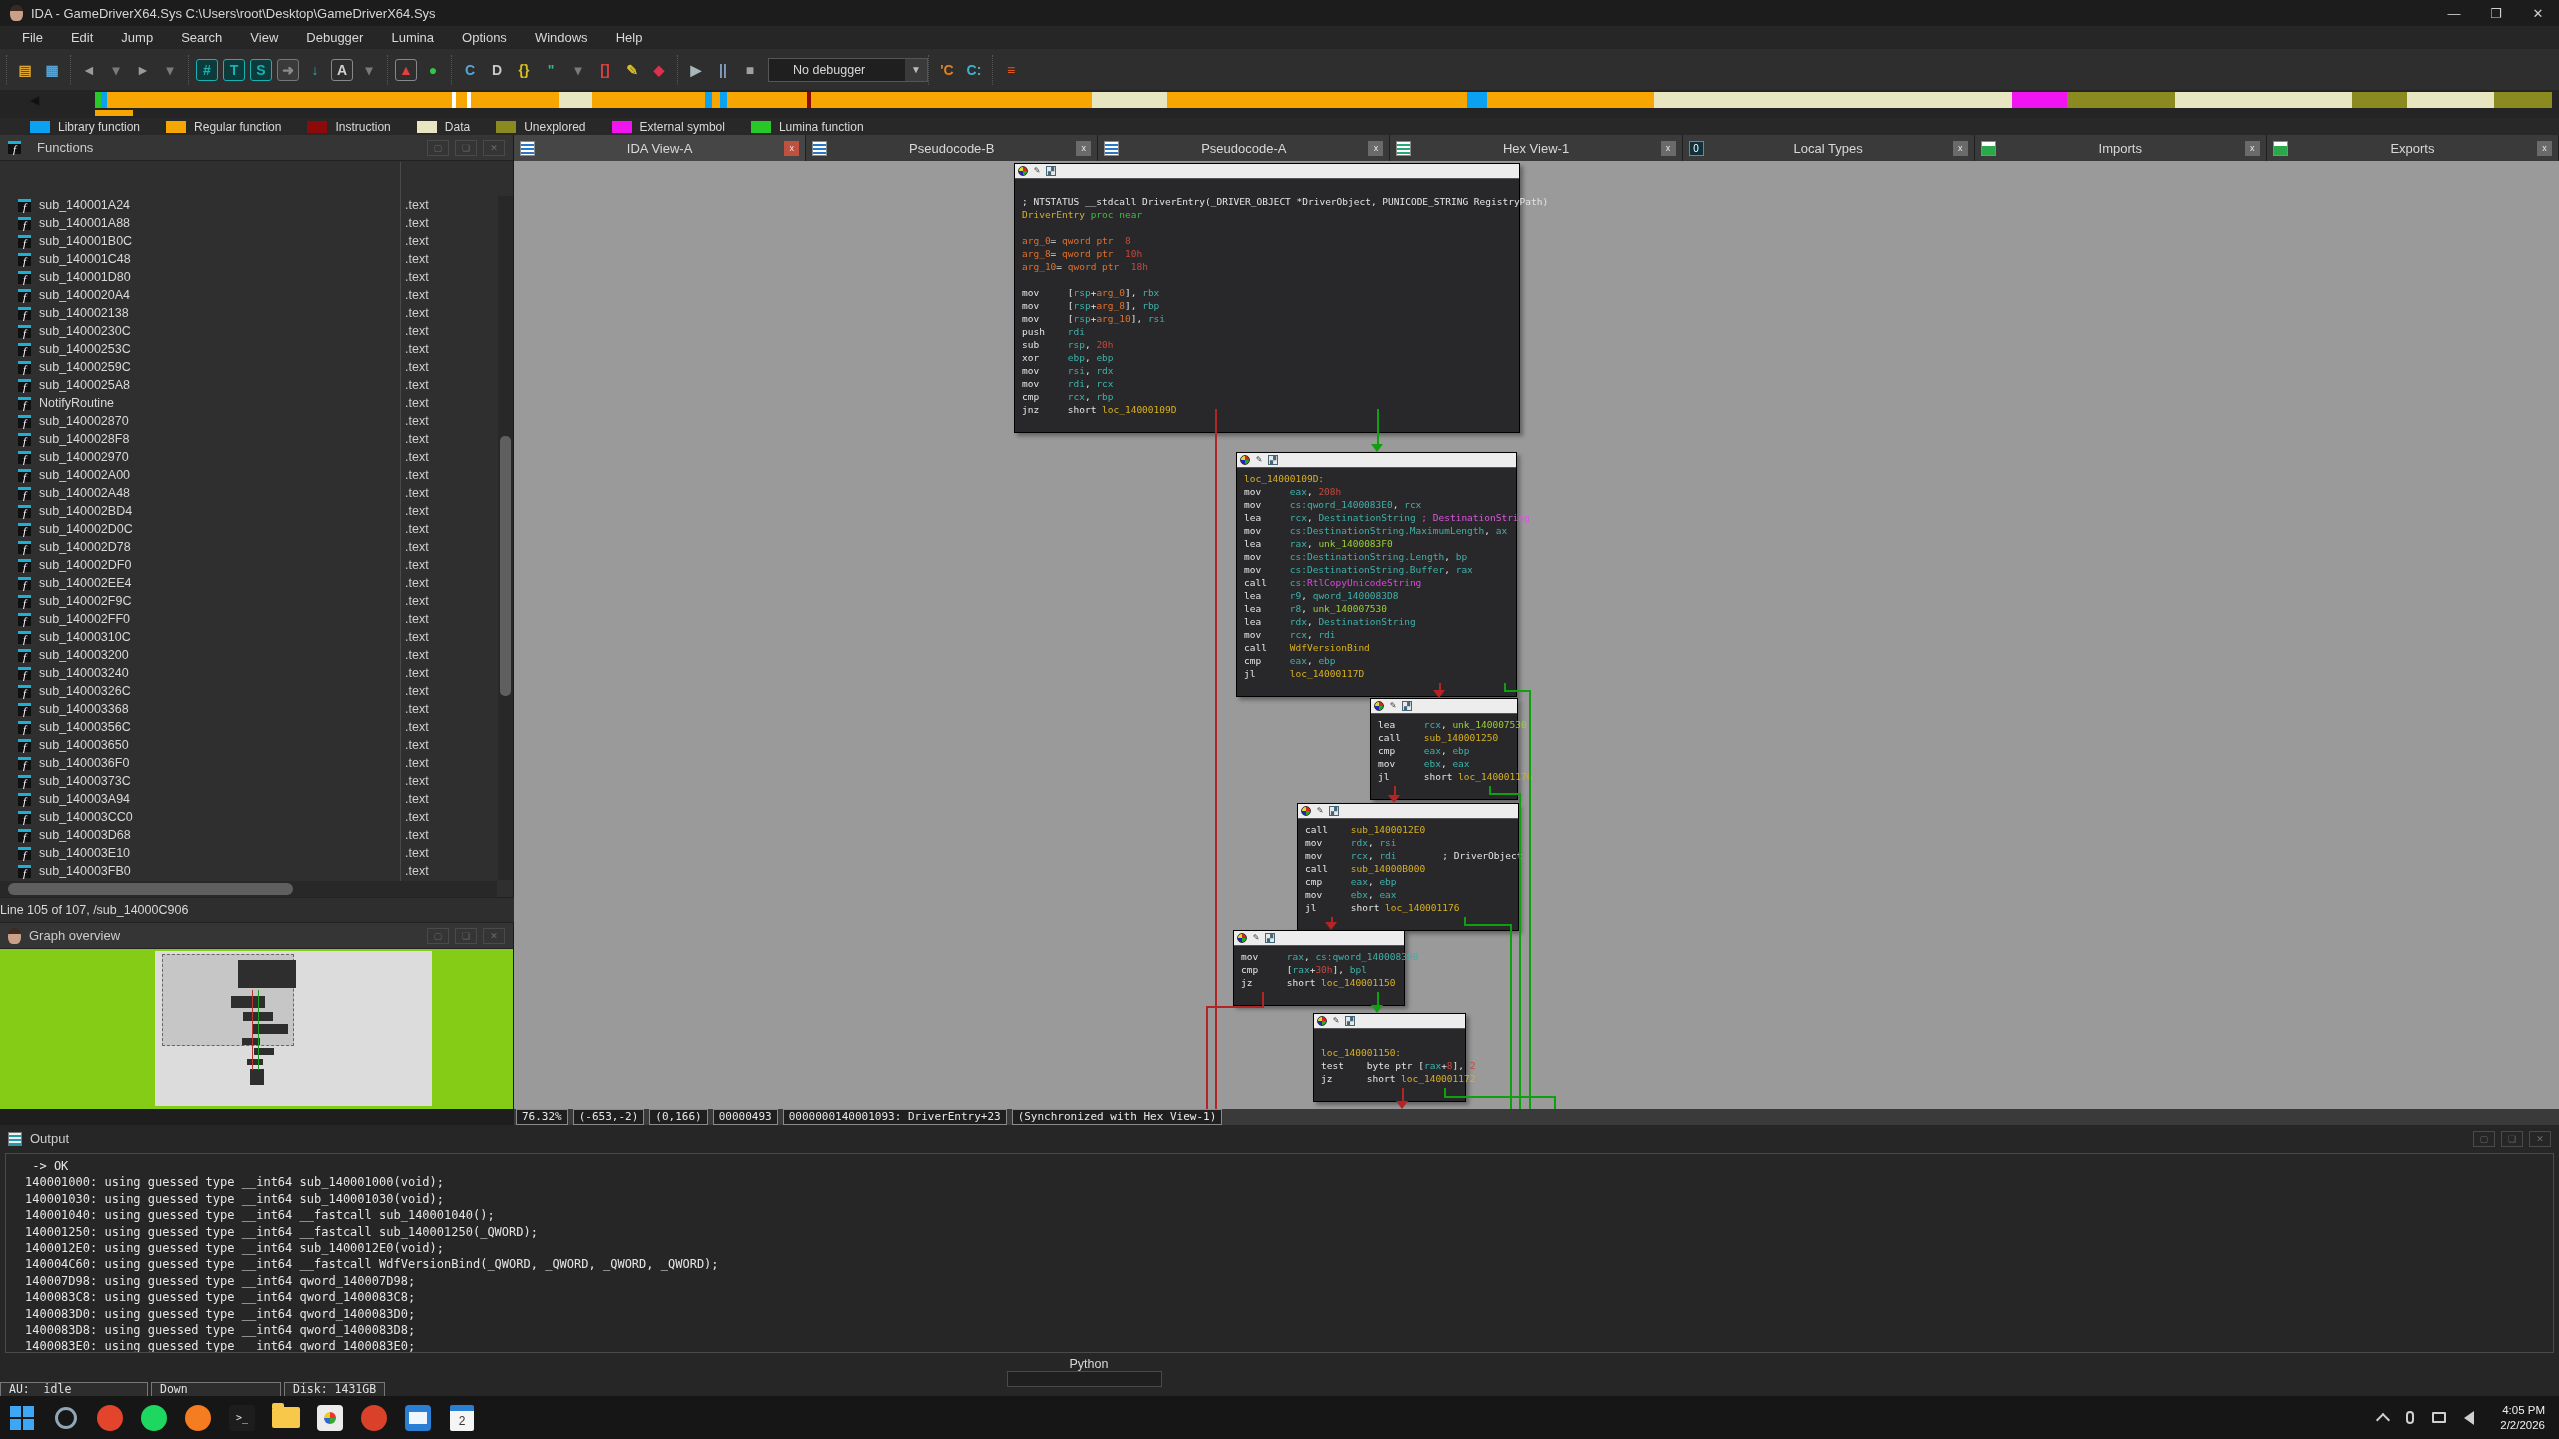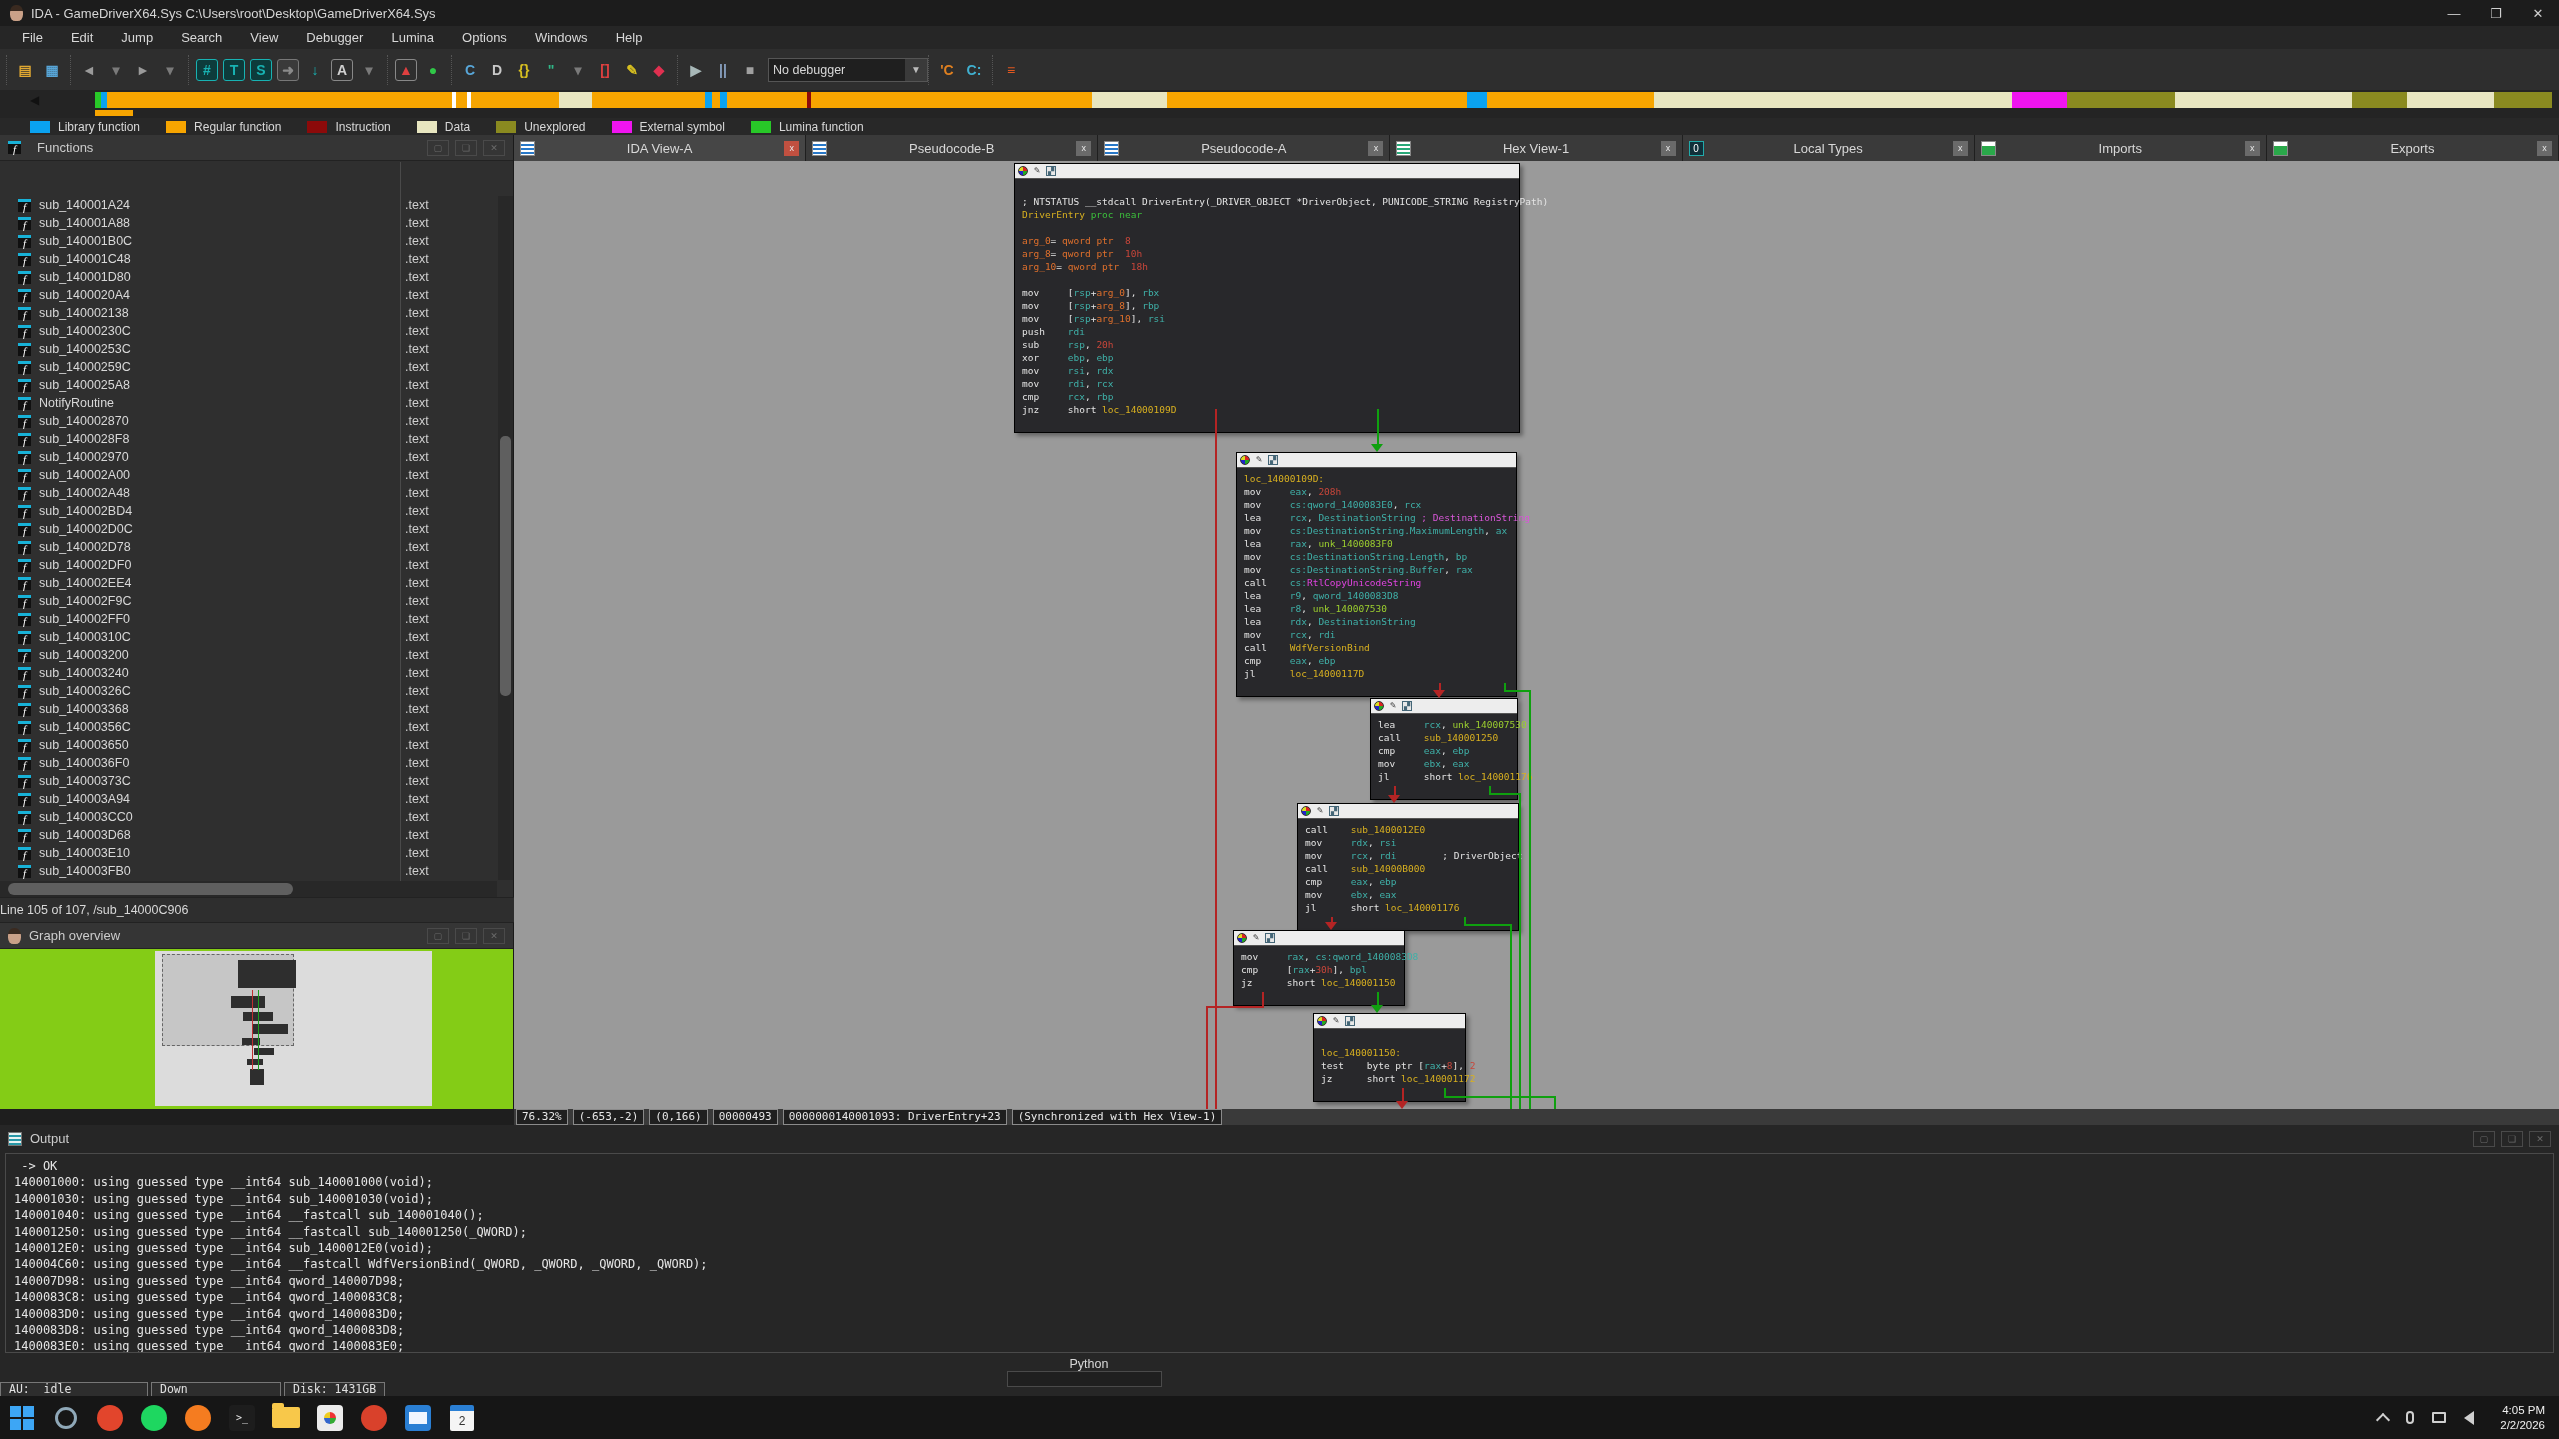--- a/index.html
+++ b/index.html
@@ -23,21 +23,21 @@
   .menu-item { color:#d8d8d8; font-size:13px; padding:2px 14px; }
 
   
   #toolbar { left:0; top:49px; width:2559px; height:41px; background:#2e2e2e;
     display:flex; align-items:center; padding-left:6px; }
   .tb-group { display:flex; align-items:center; gap:5px; padding:0 7px;
     border-left:1px dotted #555; height:30px; }
   .tb-icon { min-width:22px; height:22px; display:flex; align-items:center; justify-content:center;
     font-size:14px; font-weight:bold; border-radius:3px; }
   .tb-combo { display:flex; align-items:center; background:#1f1f1f; border:1px solid #555;
-    height:24px; width:160px; color:#d8d8d8; font-size:12.5px; padding-left:4px; }
+    height:24px; width:160px; color:#d8d8d8; font-size:12.5px; padding-left:24px; }
   .tb-combo .arrow-box { margin-left:auto; width:22px; height:100%; background:#3a3a3a;
     display:flex; align-items:center; justify-content:center; color:#bbb; font-size:10px; }
 
   
   #navband { left:0; top:90px; width:2559px; height:28px; background:#242424; }
   #band-arrow { position:absolute; left:30px; top:3px; color:#111; font-size:12px; }
   #band-strip { position:absolute; left:52px; top:2px; width:2500px; height:16px;
     background:linear-gradient(90deg,
       #242424 0%, #242424 1.7%,
       #28c828 1.7%, #28c828 1.95%,
@@ -166,21 +166,21 @@
   .gs-box { background:#1f1f1f; border:1px solid #8a8a8a; color:#e8e8e8;
     font-family:"DejaVu Sans Mono", monospace; font-size:11px; line-height:13px; padding:0 5px; }
 
   
   #output-panel { left:0; top:1125px; width:2559px; height:271px; background:#262626; }
   #output-title { height:27px; display:flex; align-items:center; gap:8px; padding-left:8px;
     color:#cccccc; font-size:13px; }
   .out-icon { width:14px; height:14px; background:repeating-linear-gradient(180deg,
       #e8f4f4 0 2px, #2898a8 2px 4px); border:1px solid #777; }
   #output-content { position:absolute; left:5px; top:28px; width:2549px; height:200px;
-    border:1px solid #4a4a4a; padding:4px 8px; font-family:"DejaVu Sans Mono", monospace;
+    border:1px solid #4a4a4a; padding:4px 19px; font-family:"DejaVu Sans Mono", monospace;
     font-size:12px; line-height:16.4px; color:#e4e4e4; white-space:pre; overflow:hidden; }
   #python-row { position:absolute; left:0; top:232px; width:2174px; height:24px;
     display:flex; align-items:center;flex-direction:column; }
   #python-label { color:#d8d8d8; font-size:12.5px; padding:0 14px 0 18px; }
   #python-input { flex:1; margin-right:6px; height:20px; background:#1f1f1f;
     border:1px solid #4a4a4a; color:#ddd; font-family:"DejaVu Sans Mono", monospace; font-size:12px; }
   #ida-statusbar { position:absolute; left:0; top:257px; width:2559px; height:16px;
     display:flex; gap:3px; }
   .st-box { background:#2d2d2d; border:1px solid #777; color:#e0e0e0;
     font-family:"DejaVu Sans Mono", monospace; font-size:11.5px; line-height:13px;

